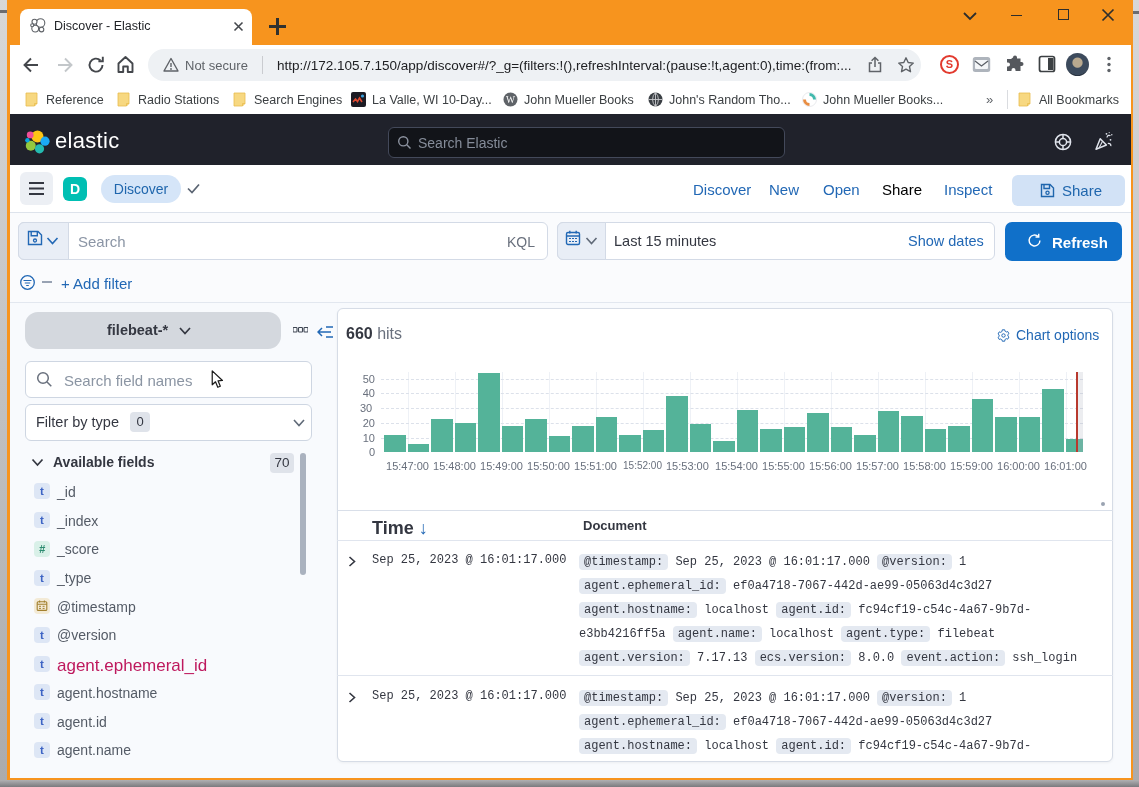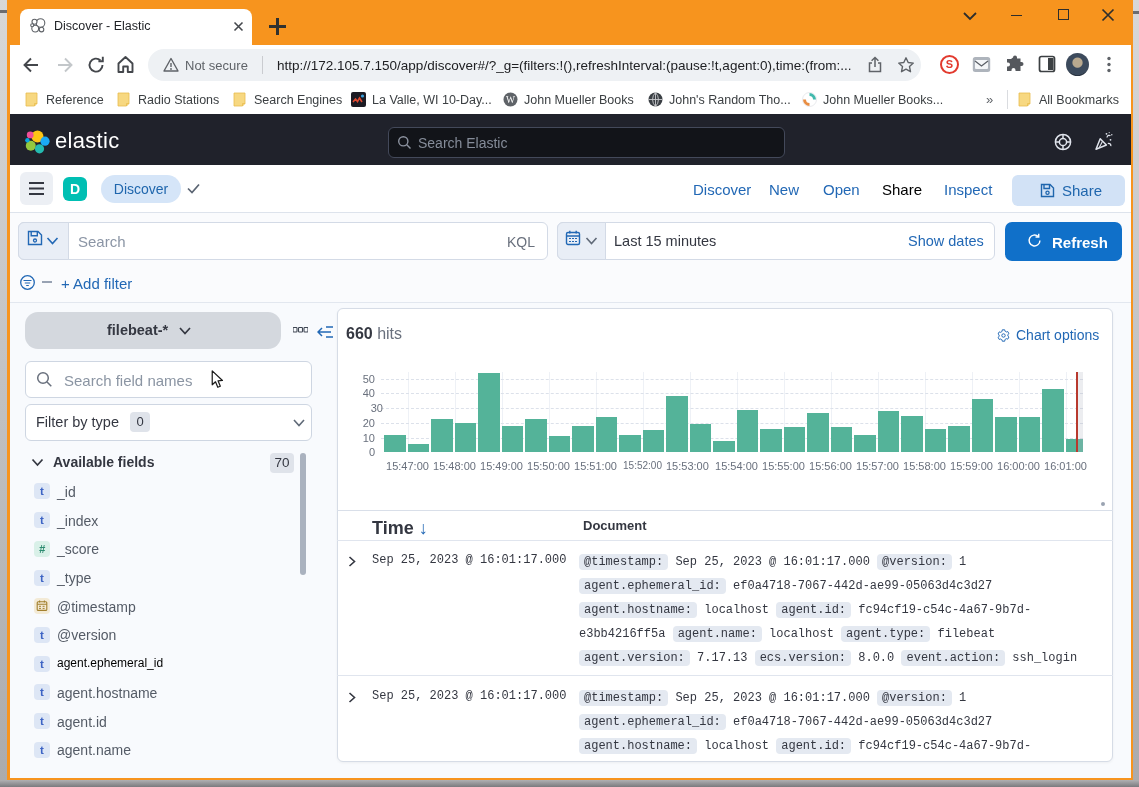--- a/index.html
+++ b/index.html
@@ -266,21 +266,21 @@
 <svg class="abs" style="left:34px;top:598.2px" width="16" height="16" viewBox="0 0 16 16">
 <rect width="16" height="16" rx="4" fill="#f3ead6"></rect>
 <rect x="3.2" y="3.8" width="9.6" height="8.6" rx="1" fill="none" stroke="#a3802e" stroke-width="1.1"></rect>
 <path d="M3.2 6.3 H12.8 M5.6 2.6 V4.4 M10.4 2.6 V4.4" stroke="#a3802e" stroke-width="1.1"></path>
 <path d="M5 8.3 H7 M8.6 8.3 H10.6 M5 10.4 H7 M8.6 10.4 H10.6" stroke="#a3802e" stroke-width="1"></path>
   </svg>
 <div class="abs" style="left:57px;top:598.7px;font-size:14px;color:#545b66">@timestamp</div>
 <div class="abs" style="left:34px;top:626.9px;width:16px;height:16px;background:#dde6f5;border-radius:4px;color:#3c63c4;font-size:11.5px;font-weight:bold;text-align:center;line-height:16px">t</div>
 <div class="abs" style="left:57px;top:627.4px;font-size:14px;color:#545b66">@version</div>
 <div class="abs" style="left:34px;top:655.6px;width:16px;height:16px;background:#dde6f5;border-radius:4px;color:#3c63c4;font-size:11.5px;font-weight:bold;text-align:center;line-height:16px">t</div>
-<div class="abs" style="left:57px;top:656.1px;font-size:12px;color:#000000">agent.ephemeral_id</div>
+<div class="abs" style="left:57px;top:656.1px;font-size:17px;color:#be185d">agent.ephemeral_id</div>
 <div class="abs" style="left:34px;top:684.3px;width:16px;height:16px;background:#dde6f5;border-radius:4px;color:#3c63c4;font-size:11.5px;font-weight:bold;text-align:center;line-height:16px">t</div>
 <div class="abs" style="left:57px;top:684.8px;font-size:14px;color:#545b66">agent.hostname</div>
 <div class="abs" style="left:34px;top:713.0px;width:16px;height:16px;background:#dde6f5;border-radius:4px;color:#3c63c4;font-size:11.5px;font-weight:bold;text-align:center;line-height:16px">t</div>
 <div class="abs" style="left:57px;top:713.5px;font-size:14px;color:#545b66">agent.id</div>
 <div class="abs" style="left:34px;top:741.7px;width:16px;height:16px;background:#dde6f5;border-radius:4px;color:#3c63c4;font-size:11.5px;font-weight:bold;text-align:center;line-height:16px">t</div>
 <div class="abs" style="left:57px;top:742.2px;font-size:14px;color:#545b66">agent.name</div>
 <svg class="abs" style="left:211px;top:369px;z-index:50" width="18" height="21" viewBox="0 0 22 24">
 <path d="M1.5 1.5 L1.5 18.5 L5.5 14.8 L8.3 21.5 L11.4 20.2 L8.6 13.6 L14 13.2 Z" fill="#fff" stroke="#1a1a1a" stroke-width="1.5" stroke-linejoin="round"></path>
   </svg>
 <div class="abs" style="left:337px;top:308px;width:776px;height:454px;background:#fff;border:1px solid #d6dce6;border-radius:6px;box-shadow:0 1px 3px rgba(0,0,0,0.05);overflow:hidden"></div>
@@ -307,21 +307,21 @@
 <div class="abs" style="left:681.5px;top:64px;width:1px;height:80.3px;background:#eef1f6"></div>
 <div class="abs" style="left:728.5px;top:64px;width:1px;height:80.3px;background:#eef1f6"></div>
 <div class="abs" style="left:44px;top:129.6px;width:702px;height:0;border-top:1px dashed #dce1ea"></div>
 <div class="abs" style="left:44px;top:114.9px;width:702px;height:0;border-top:1px dashed #dce1ea"></div>
 <div class="abs" style="left:44px;top:100.1px;width:702px;height:0;border-top:1px dashed #dce1ea"></div>
 <div class="abs" style="left:44px;top:85.4px;width:702px;height:0;border-top:1px dashed #dce1ea"></div>
 <div class="abs" style="left:44px;top:70.7px;width:702px;height:0;border-top:1px dashed #dce1ea"></div>
 <div class="abs" style="left:8px;top:138.3px;width:30px;text-align:right;font-size:11px;color:#69707d">0</div>
 <div class="abs" style="left:8px;top:123.6px;width:30px;text-align:right;font-size:11px;color:#69707d">10</div>
 <div class="abs" style="left:8px;top:108.9px;width:30px;text-align:right;font-size:11px;color:#69707d">20</div>
-<div class="abs" style="left:16px;top:94.1px;width:30px;text-align:right;font-size:11px;color:#69707d">30</div>
+<div class="abs" style="left:23px;top:94.1px;width:30px;font-size:11px;color:#69707d">30</div>
 <div class="abs" style="left:8px;top:79.4px;width:30px;text-align:right;font-size:11px;color:#69707d">40</div>
 <div class="abs" style="left:8px;top:64.7px;width:30px;text-align:right;font-size:11px;color:#69707d">50</div>
 <div class="abs" style="left:47.2px;top:127.4px;width:21.5px;height:16.9px;background:#54b399"></div>
 <div class="abs" style="left:70.8px;top:135.5px;width:21.5px;height:8.8px;background:#54b399"></div>
 <div class="abs" style="left:94.2px;top:110.5px;width:21.5px;height:33.8px;background:#54b399"></div>
 <div class="abs" style="left:117.8px;top:114.9px;width:21.5px;height:29.4px;background:#54b399"></div>
 <div class="abs" style="left:141.2px;top:64.8px;width:21.5px;height:79.5px;background:#54b399"></div>
 <div class="abs" style="left:164.8px;top:117.8px;width:21.5px;height:26.5px;background:#54b399"></div>
 <div class="abs" style="left:188.2px;top:110.5px;width:21.5px;height:33.8px;background:#54b399"></div>
 <div class="abs" style="left:211.8px;top:128.1px;width:21.5px;height:16.2px;background:#54b399"></div>

